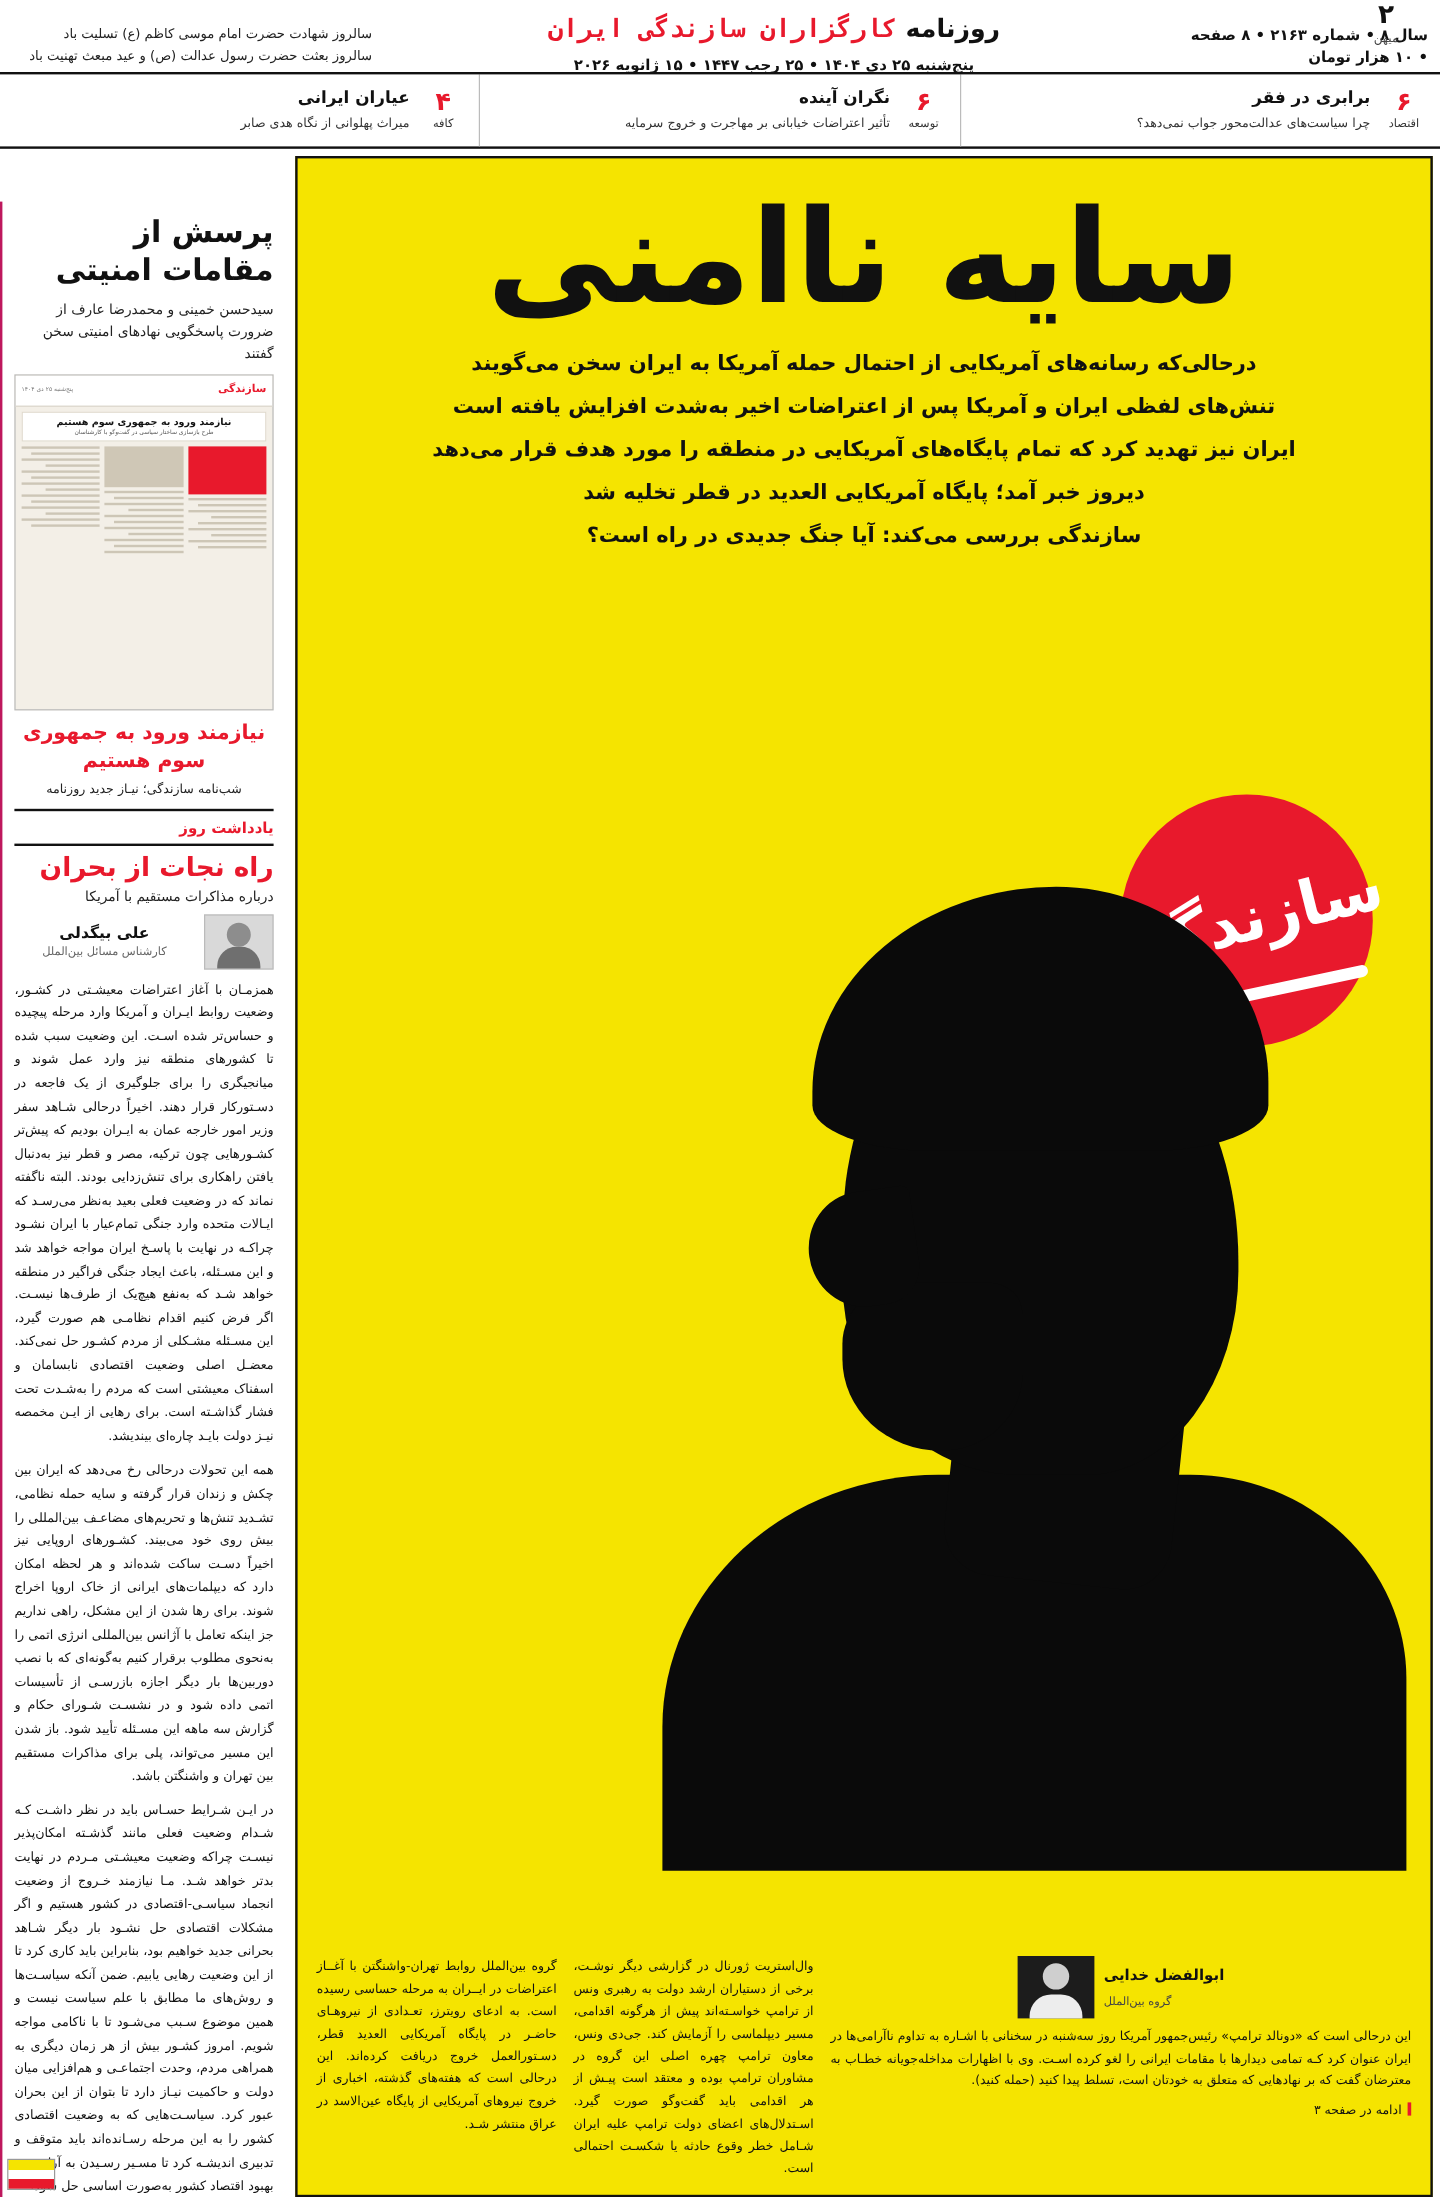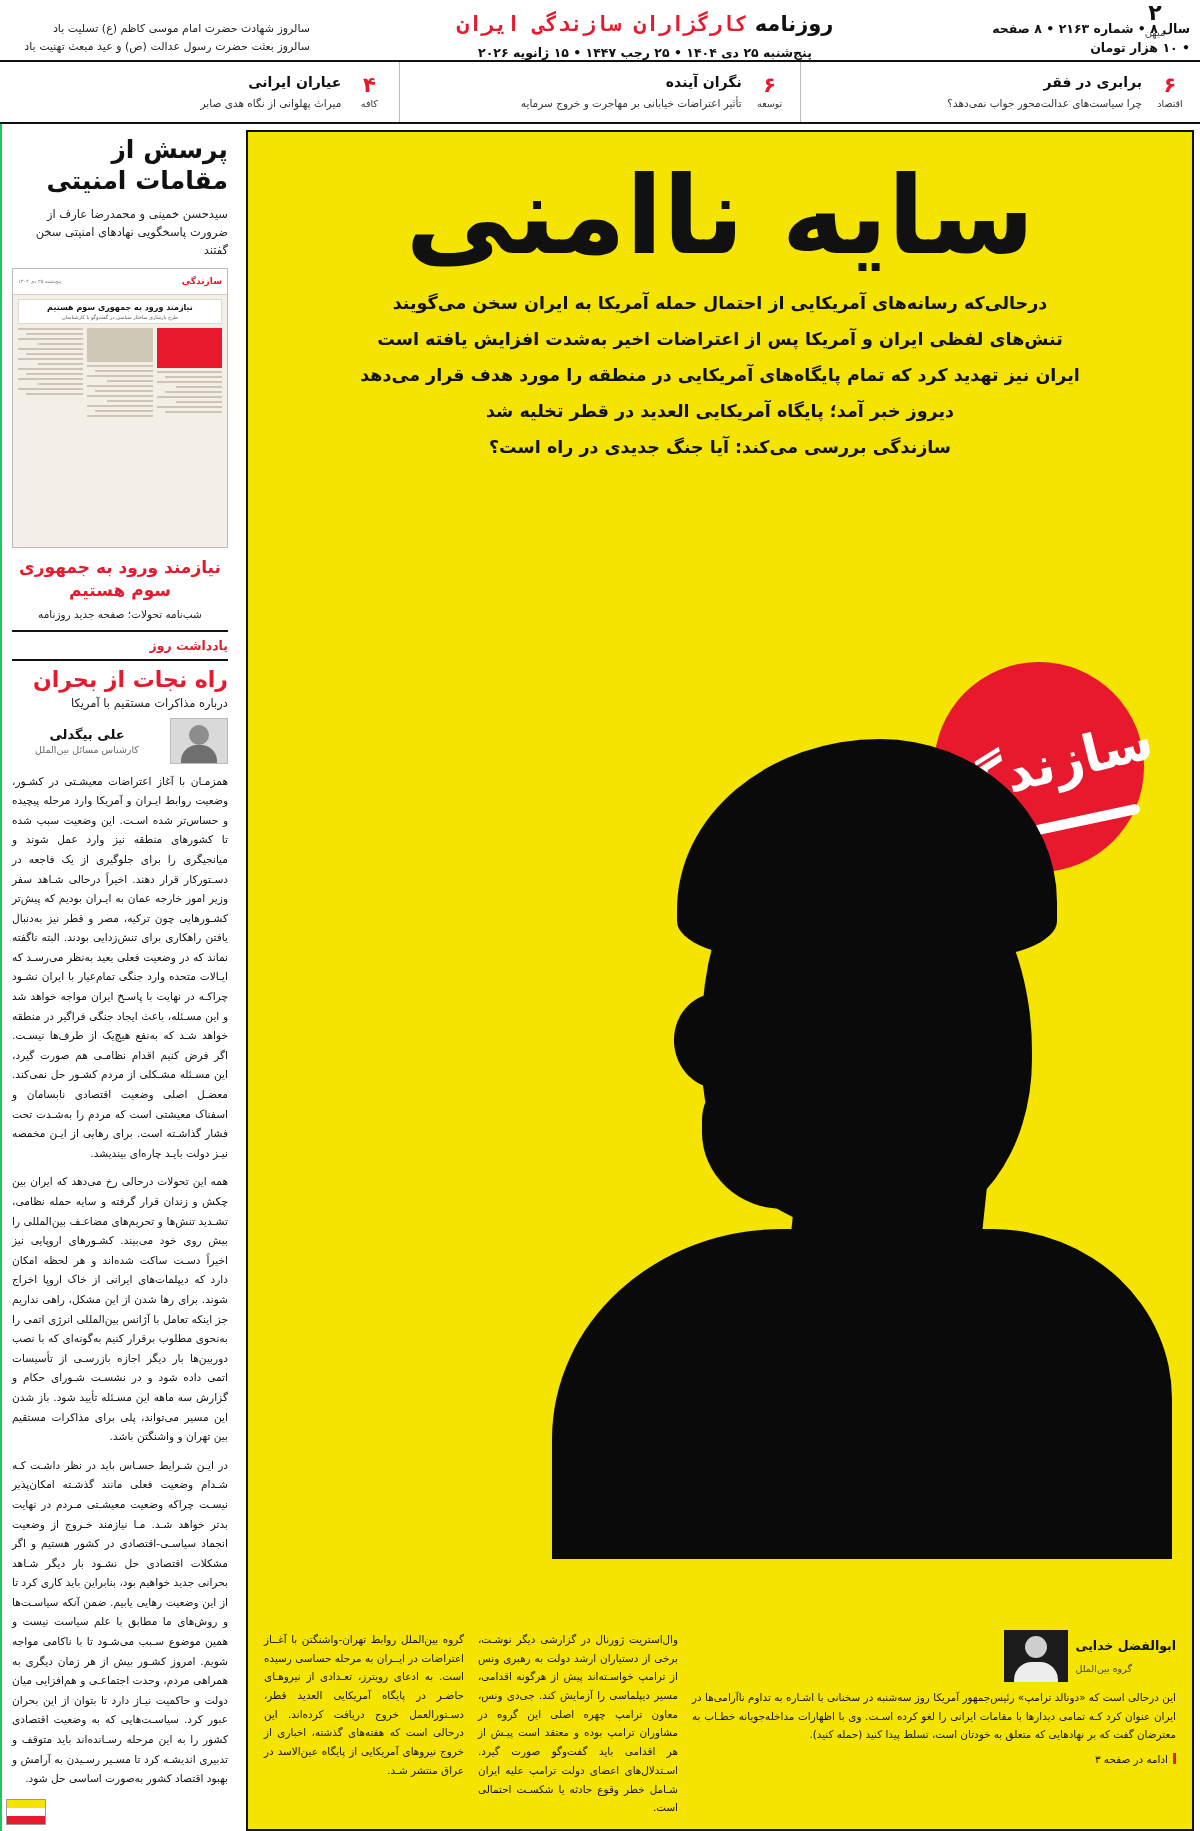--- a/index.html
+++ b/index.html
@@ -67,24 +67,25 @@
   .teaser-num .n { font-size: 21px; font-weight: bold; color: #e8192c; line-height: 1; }
   .teaser-num .s { font-size: 9.5px; color: #333; margin-top: 2px; }
   .teaser-body { flex: 1; }
   .teaser-title { font-size: 14px; font-weight: bold; line-height: 1.25; }
   .teaser-sub { font-size: 10.5px; color: #333; margin-top: 4px; line-height: 1.35; }
 
   
   .sheet { display: flex; height: 1707px; }
   .col-right {
     width: 238px;
-    border-left: 2px solid #22c55e;
+    border-left: 2px solid #be185d;
     padding: 8px 10px 0 10px;
     direction: rtl;
     text-align: right;
+    margin-top: 44px;
   }
   .col-main { flex: 1; padding: 6px 6px 0 8px; }
 
   
   .lead-head {
     font-size: 25px;
     font-weight: bold;
     line-height: 1.25;
     margin: 2px 0 8px 0;
   }
@@ -258,21 +259,21 @@
     padding: 6px 8px;
   }
   .pb-col { font-size: 10.4px; line-height: 1.8; text-align: justify; color: #111; }
   .pb-col.a { width: 200px; }
   .pb-col.b { width: 200px; }
   .pb-col.c { flex: 1; }
   .pb-author { text-align: left; }
   .pb-author-name { font-size: 12.5px; font-weight: bold; }
   .pb-author-role { font-size: 9.5px; color: #444; margin-top: 2px; }
   .pb-author-head {
-    display: flex; gap: 8px; align-items: center; justify-content: flex-start; margin-bottom: 6px;
+    display: flex; gap: 8px; align-items: center; justify-content: center; margin-bottom: 6px;
   }
   .pb-avatar {
     width: 64px; height: 52px; background: #1c1c1c; position: relative; overflow: hidden; flex: 0 0 auto;
   }
   .pb-avatar::before {
     content: ""; position: absolute; left: 50%; top: 6px; width: 22px; height: 22px;
     background: #cfcfcf; border-radius: 50%; transform: translateX(-50%);
   }
   .pb-avatar::after {
     content: ""; position: absolute; left: 50%; bottom: -6px; width: 44px; height: 26px;
@@ -466,21 +467,21 @@
           <div class="line m"></div>
           <div class="line"></div>
           <div class="line s"></div>
           <div class="line"></div>
           <div class="line m"></div>
         </div>
       </div>
     </div>
 
     <div class="thumb-caption-red">نیازمند ورود به جمهوری سوم هستیم</div>
-    <div class="thumb-caption-sub">شب‌نامه تحولات؛ صفحه جدید روزنامه</div>
+    <div class="thumb-caption-sub">شب‌نامه سازندگی؛ نیـاز جدید روزنامه</div>
 
     <div class="rule"></div>
     <div class="kicker-red">یادداشت روز</div>
     <div class="rule" style="margin:6px 0 0 0;"></div>
 
     <div class="op-title">راه نجات از بحران</div>
     <div class="op-sub">درباره مذاکرات مستقیم با آمریکا</div>
 
     <div class="byline-row">
       <div class="avatar"></div>

